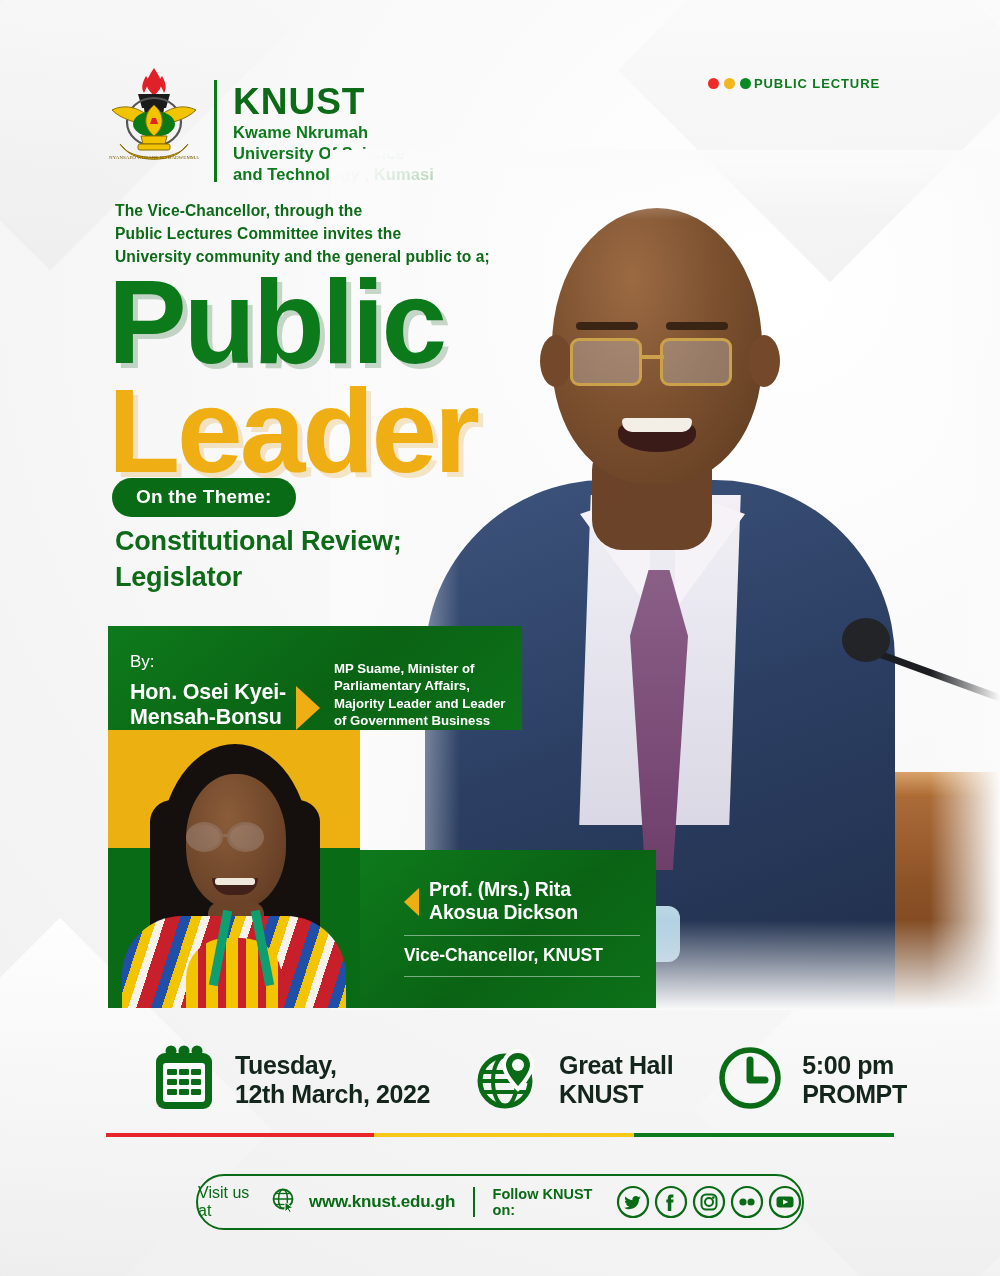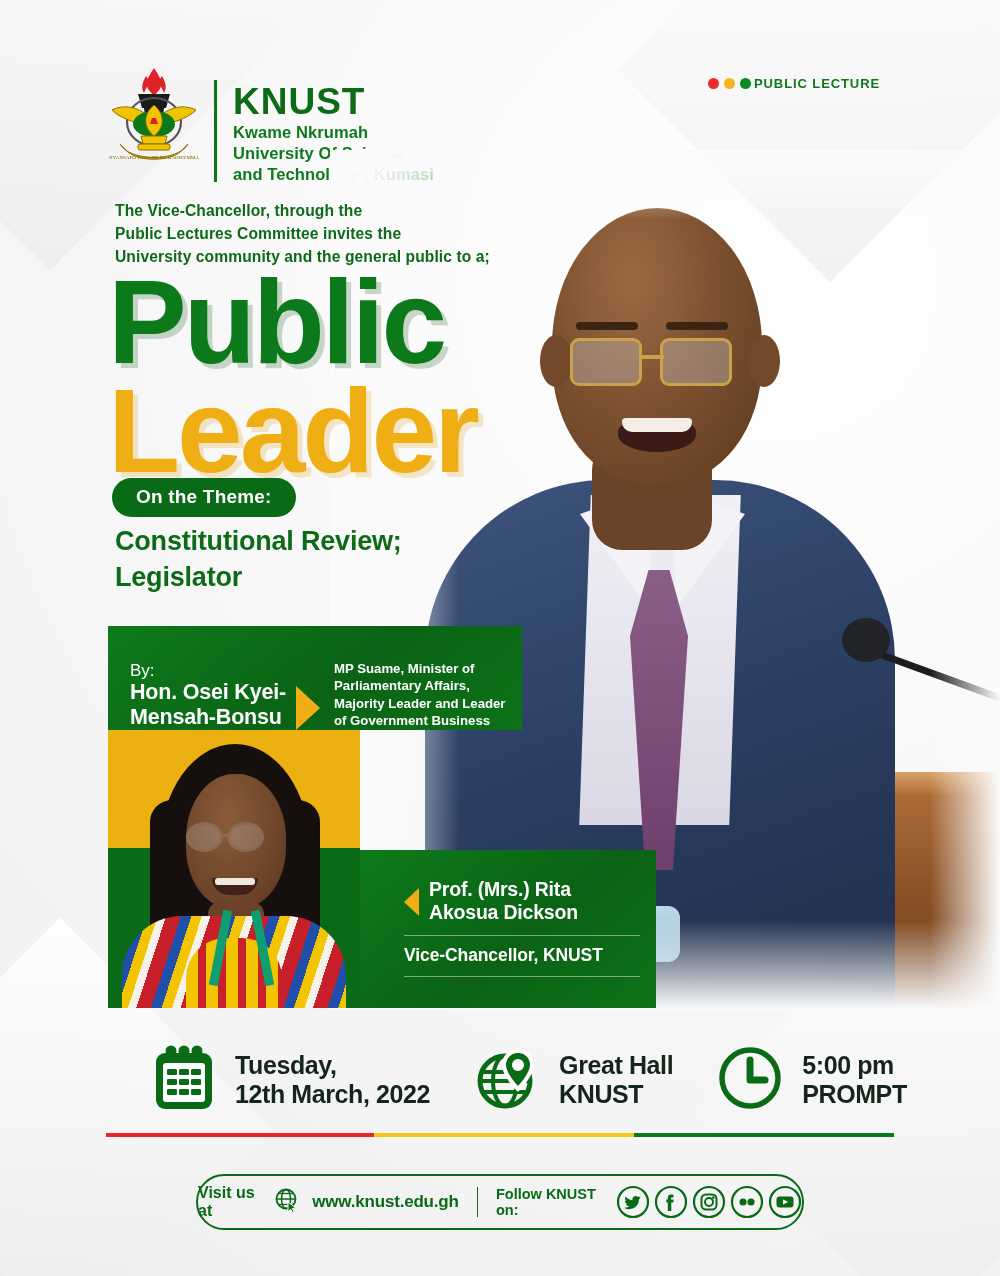--- a/index.html
+++ b/index.html
@@ -204,21 +204,21 @@
   
   #speaker-bar {
     position: absolute; left: 108px; top: 626px; width: 414px; height: 104px;
     background: linear-gradient(140deg, #0e7a1c 0%, #0a6314 55%, #0d7219 100%);
     z-index: 7; display: flex; align-items: flex-end;
   }
   .sb-left { padding-left: 22px; width: 188px; }
   .sb-by { font-size: 17px; color: #ffffff; font-weight: 400; line-height: 1.15; }
   .sb-name {
     font-size: 21.5px; color: #ffffff; font-weight: 800;
-    line-height: 1.16; letter-spacing: -.2px; margin-top: 0;
+    line-height: 1.16; letter-spacing: -.2px; margin-top: 9px;
   }
   .sb-arrow {
     width: 0; height: 0; flex: 0 0 auto;
     border-top: 22px solid transparent;
     border-bottom: 22px solid transparent;
     border-left: 24px solid #F0AE15;
   }
   .sb-right {
     padding-left: 14px; font-size: 13.2px; color: #ffffff;
     font-weight: 600; line-height: 1.33;
@@ -319,21 +319,21 @@
   }
   .stripe-seg { height: 100%; }
 
   
   #footer-pill {
     position: absolute; left: 196px; top: 1174px; width: 608px; height: 56px;
     border: 2.5px solid #0a6b16; border-radius: 28px;
     display: flex; align-items: center; justify-content: center; gap: 12px;
     z-index: 9;
   }
-  .f-visit { font-size: 16px; color: #0a6b16; font-weight: 700; }
+  .f-visit { font-size: 16px; color: #0a6b16; font-weight: 400; }
   .f-url { font-size: 17px; color: #0a6b16; font-weight: 800; letter-spacing: -.2px; }
   .f-sep { width: 1.5px; height: 30px; background: #0a6b16; margin: 0 6px; }
   .f-follow { font-size: 14.5px; color: #0a6b16; font-weight: 800; }
   .f-socials { display: flex; gap: 4px; align-items: center; }
   .f-social { width: 34px; height: 34px; }
 </style>
 </head>
 <body>
 
 <div id="poster">

